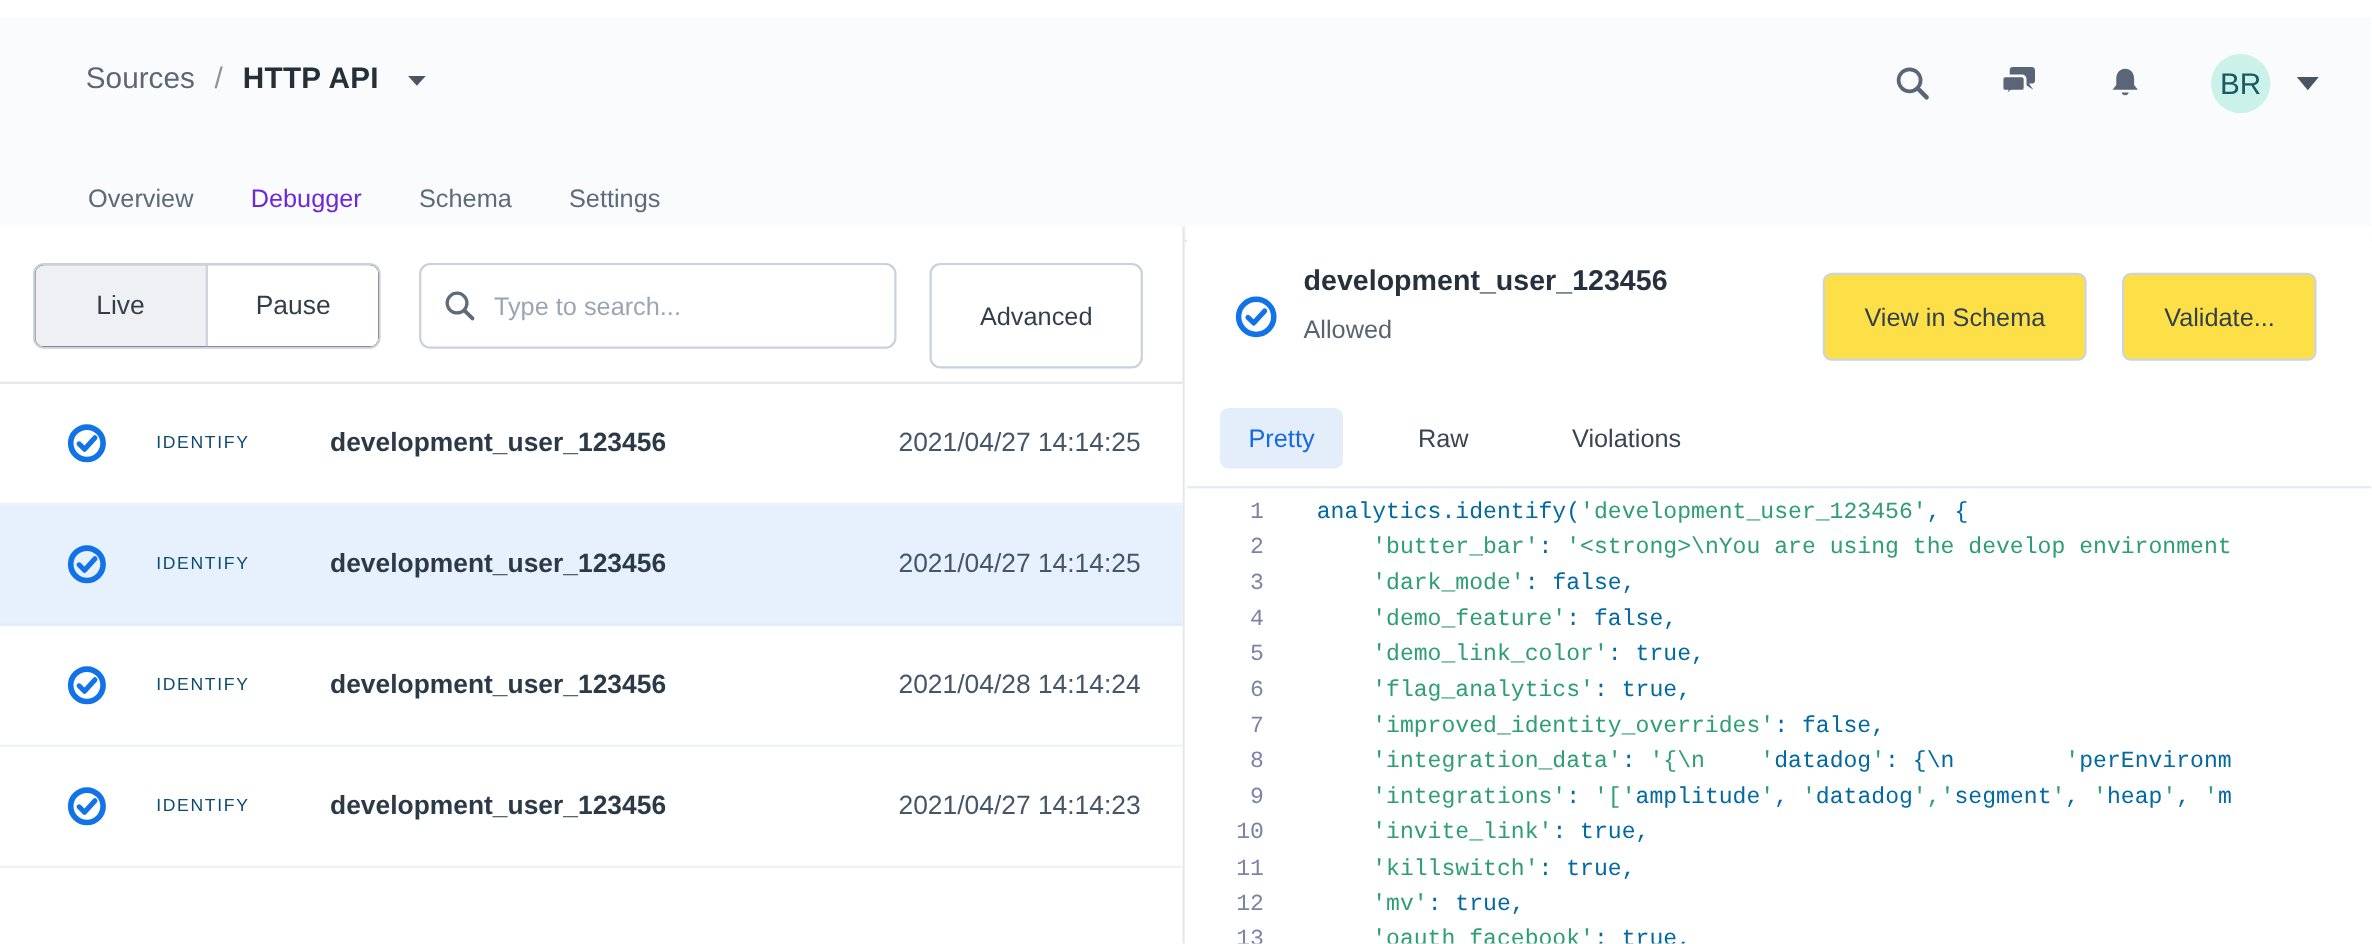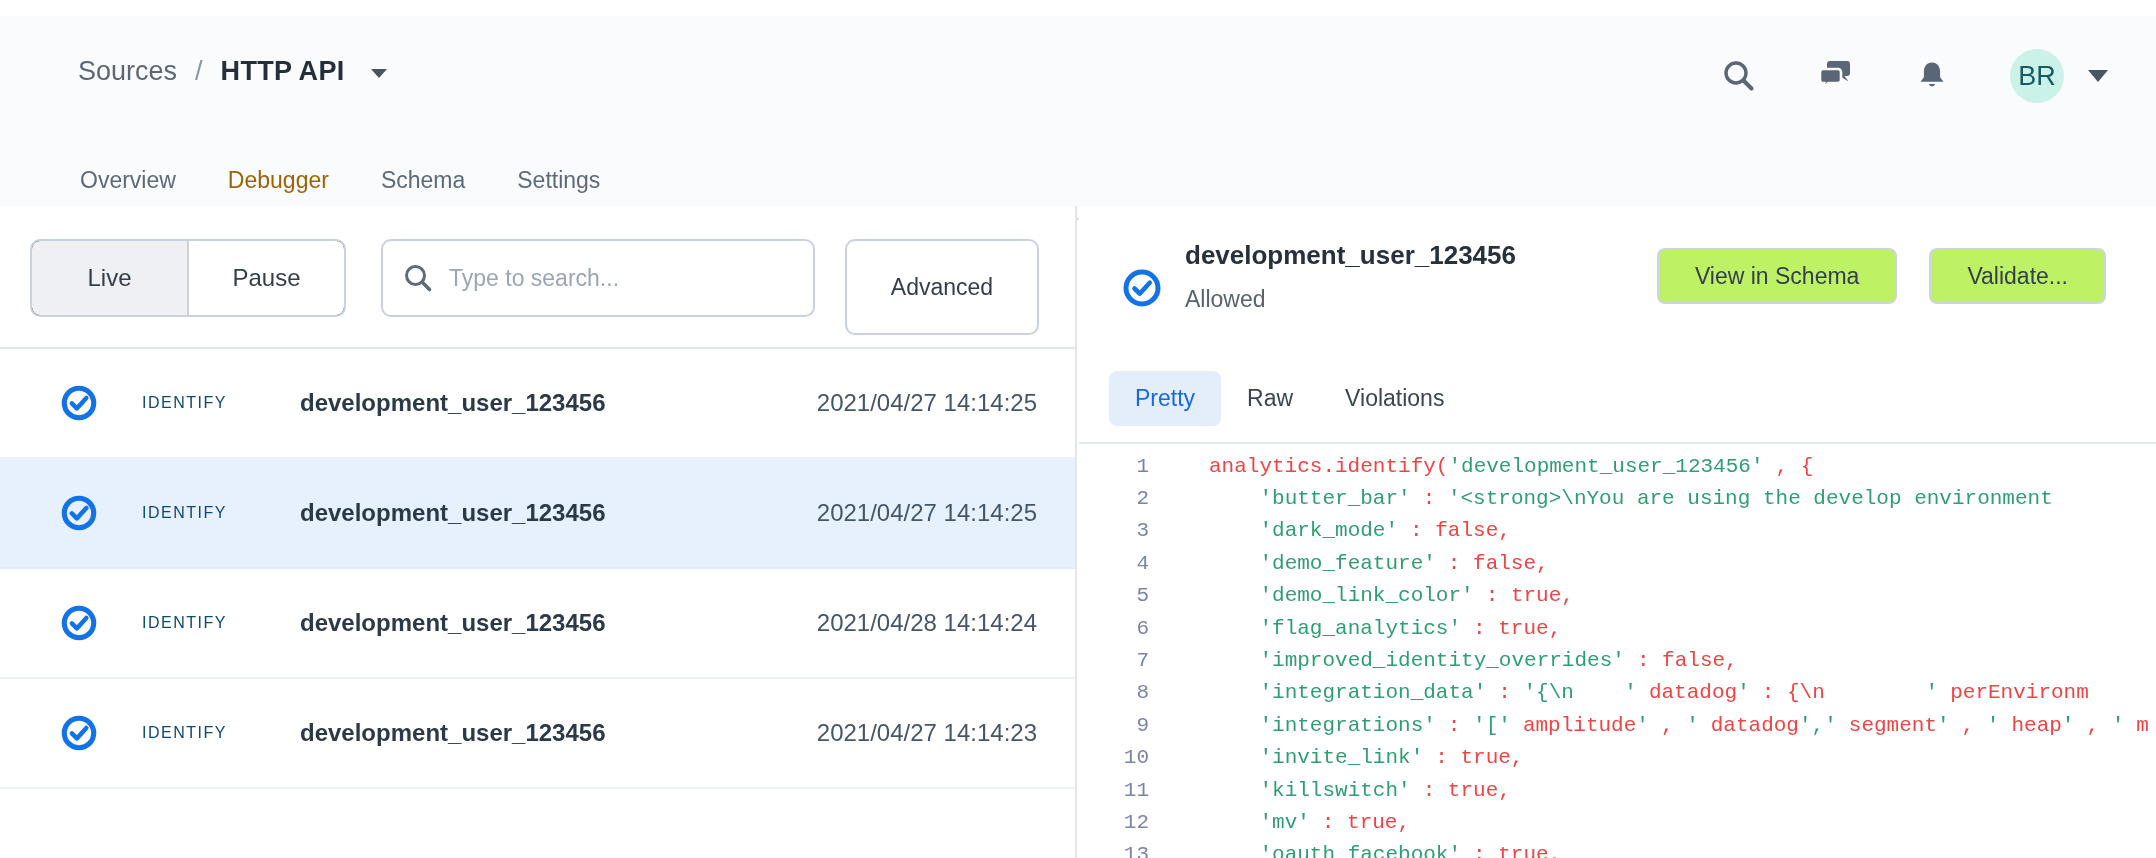--- a/index.html
+++ b/index.html
@@ -19,21 +19,21 @@
   .header-actions { position:absolute; top:0; right:48px; height:120px; display:flex; align-items:center; }
   .hicon { display:flex; align-items:center; justify-content:center; cursor:pointer; }
   .hicon + .hicon { margin-left:62px; }
   .avatar { width:54px; height:54px; border-radius:50%; background:#cbf2e9; color:#175a63;
             display:flex; align-items:center; justify-content:center; font-size:27px; margin-left:62px; cursor:pointer; }
   .avatar-caret { width:0; height:0; border-left:10px solid transparent; border-right:10px solid transparent;
                   border-top:12px solid #4a5563; margin-left:24px; cursor:pointer; }
 
   .tabs { position:absolute; left:78px; top:150px; display:flex; gap:48px; }
   .tab { font-size:23px; color:#5d6a78; line-height:28px; position:relative; cursor:pointer; padding:0 2px; }
-  .tab.active { color:#a16207; }
+  .tab.active { color:#6d28d9; }
   .tab.active::after { content:""; position:absolute; left:-8px; right:-8px; top:43px; height:7px;
                        border-radius:4px; background:#3a63e8; }
 
   
   .left-panel { position:absolute; top:206px; left:0; width:1077px; bottom:0; background:#fff;
                 border-right:2px solid #e4e7ea; }
   .controls { position:relative; height:143px; border-bottom:2px solid #e4e7ea; }
   .segmented { position:absolute; left:30px; top:33px; width:316px; height:78px;
                border:2px solid #c9d1dc; border-radius:10px; display:flex; overflow:hidden; background:#000000; }
   .seg { flex:1; display:flex; align-items:center; justify-content:center; font-size:24px; color:#333e4a; cursor:pointer; background:#fff; }
@@ -56,35 +56,35 @@
   .row-name { margin-left:26px; font-size:24px; font-weight:700; color:#2c3947; flex:1; }
   .row-time { margin-right:38px; font-size:24px; color:#455669; }
 
   
   .right-panel { position:absolute; top:206px; left:1079px; right:0; bottom:0; background:#fff; }
   .detail-header { position:relative; height:148px; }
   .dh-check { position:absolute; left:43px; top:62px; width:40px; height:40px; }
   .dh-title { position:absolute; left:106px; top:34px; font-size:26px; font-weight:700; color:#26313d; }
   .dh-status { position:absolute; left:106px; top:80px; font-size:23px; color:#57646f; }
   .dh-buttons { position:absolute; right:50px; top:42px; display:flex; gap:32px; }
-  .dh-btn { height:56px; padding:0 36px; border:2px solid #ccd4de; border-radius:8px; background:#bef264;
+  .dh-btn { height:80px; padding:0 36px; border:2px solid #ccd4de; border-radius:8px; background:#fde047;
             font-size:23px; color:#333f4c; font-family:"Liberation Sans", sans-serif; cursor:pointer; }
 
   .detail-tabs { height:90px; border-bottom:2px solid #e7eaee; display:flex; align-items:center;
-                 padding-left:30px; }
+                 padding-left:30px; gap:42px; }
   .dtab { font-size:23px; color:#394552; cursor:pointer; padding:14px 26px; border-radius:8px; }
   .dtab.active { background:#e4eefb; color:#1669e0; }
 
   .code-area { position:relative; padding-top:6px; font-family:"Liberation Mono","DejaVu Sans Mono",monospace;
                font-size:21px; overflow:hidden; height:414px; }
   .code-line { display:flex; height:32.4px; align-items:center; white-space:pre; }
   .ln { width:70px; text-align:right; color:#7b84a6; flex:none; font-size:21px; }
   .code-text { margin-left:48px; color:#1b2630; }
   .seg-string { color:#2f9e74; }
-  .seg-plain { color:#ef4444;margin-left:12px; }
+  .seg-plain { color:#0369a1; }
 
   svg { display:block; }
 </style>
 </head>
 <body>
 
 <div class="header">
   <div class="breadcrumb">
     <span class="crumb-section">Sources</span>
     <span class="crumb-sep">/</span>

